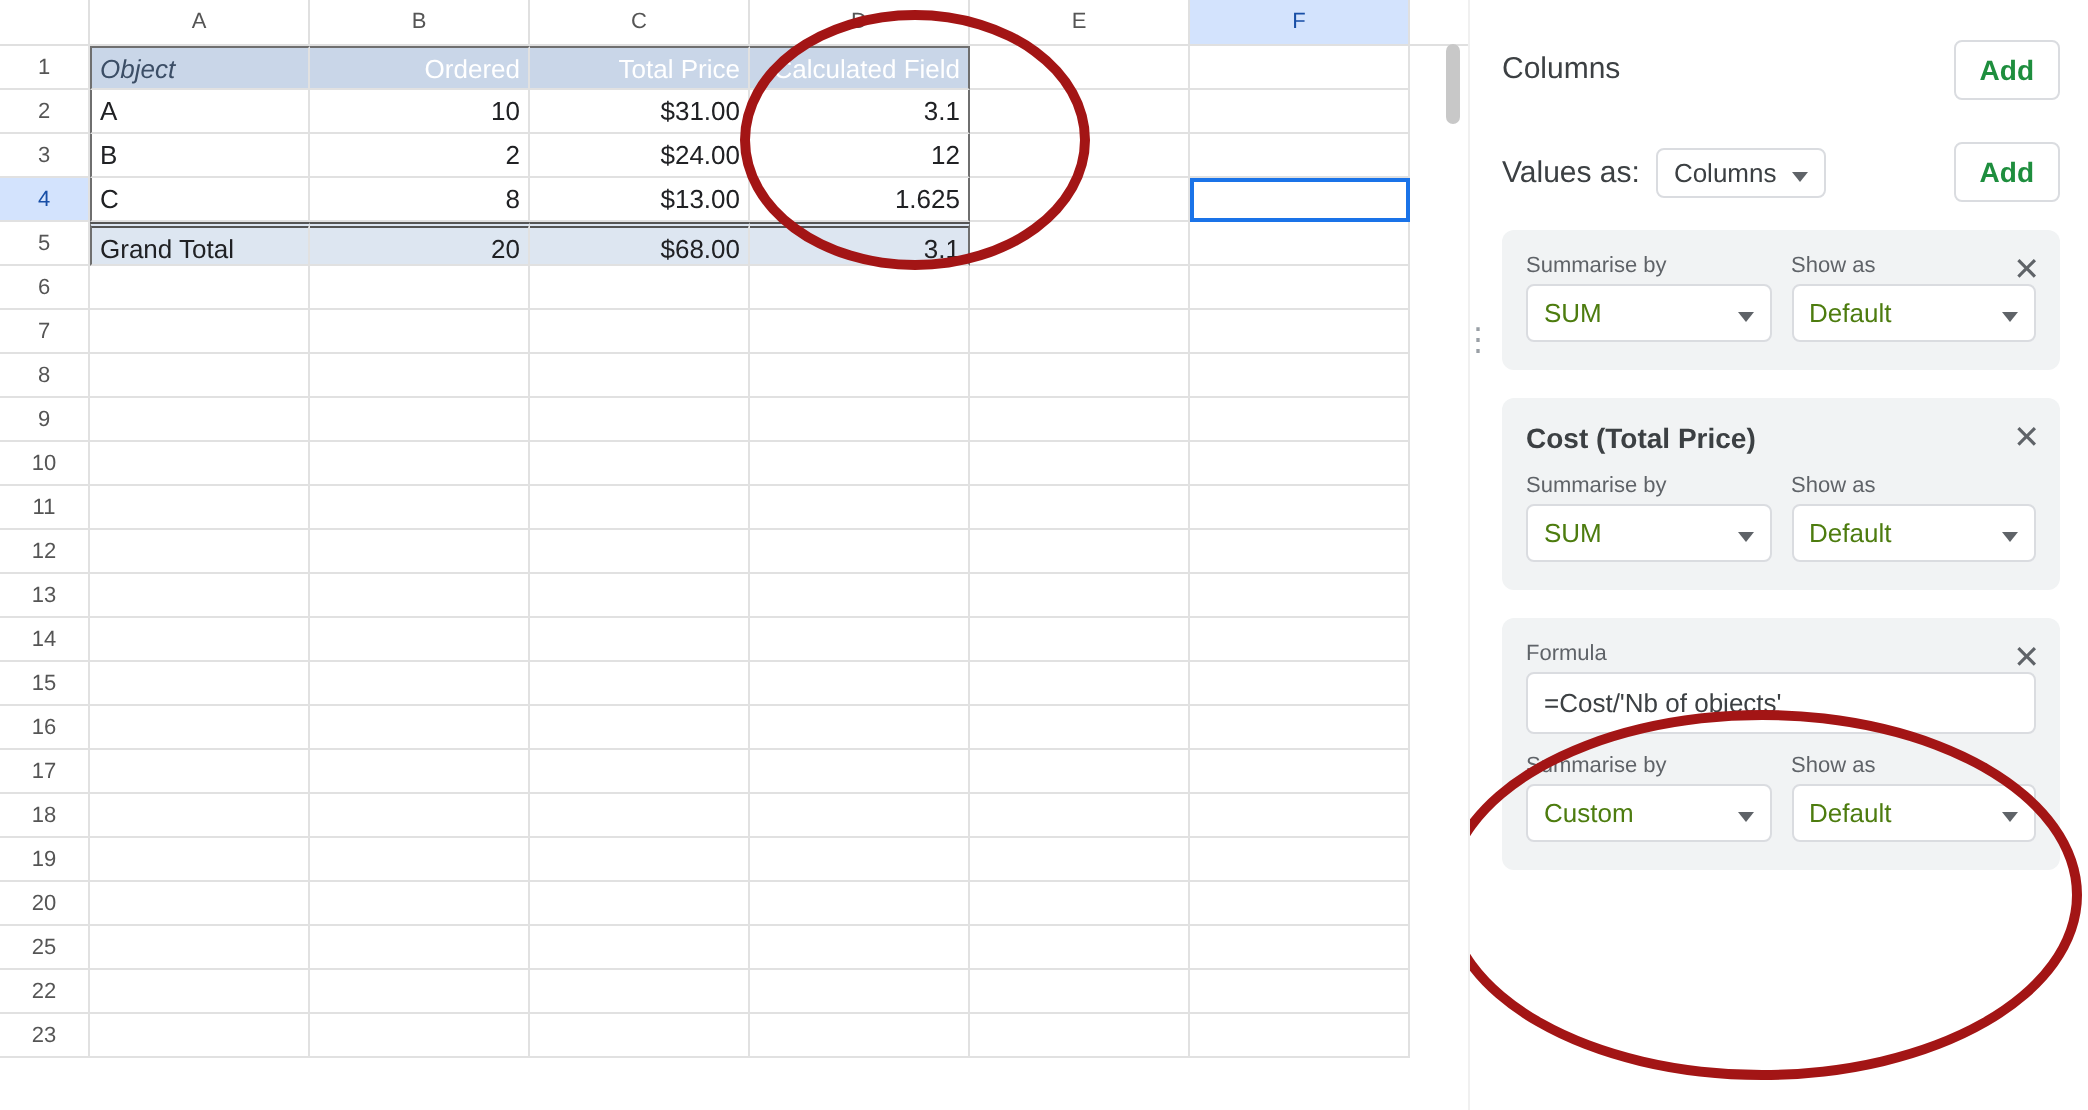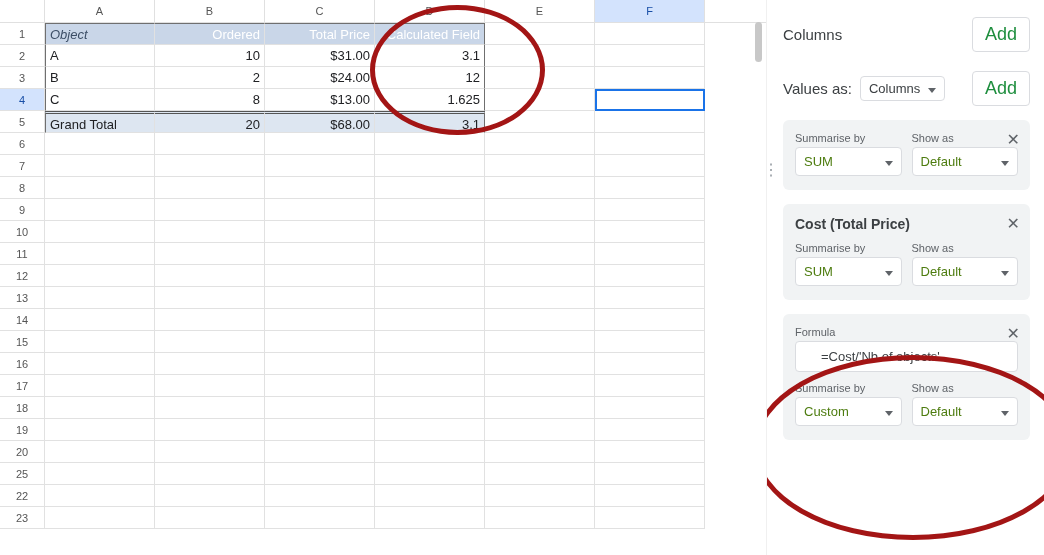--- a/index.html
+++ b/index.html
@@ -98,21 +98,21 @@
     top: 22px;
     right: 4px;
     width: 7px;
     height: 40px;
     background: #c8c8c8;
     border-radius: 4px;
   }
 
   
   .panel {
-    width: 278px;
+    width: 310px;
     background: #fff;
     border-left: 1px solid #f0f0f0;
     padding: 12px 14px 0 16px;
     overflow-y: auto;
     position: relative;
   }
   .panel h3 {
     font-size: 15px;
     font-weight: 500;
     color: #3c4043;
@@ -123,22 +123,22 @@
     align-items: center;
     justify-content: space-between;
     margin-bottom: 14px;
   }
   .btn-add {
     color: #1e8e3e;
     border: 1px solid #dadce0;
     background: #fff;
     border-radius: 4px;
     padding: 6px 12px;
-    font-size: 18px;
-    font-weight: 400;
+    font-size: 14px;
+    font-weight: 700;
     cursor: pointer;
   }
   .select-inline {
     display: inline-flex;
     align-items: center;
     border: 1px solid #dadce0;
     border-radius: 4px;
     padding: 4px 8px;
     font-size: 13px;
     color: #3c4043;
@@ -190,21 +190,21 @@
     display: flex;
     align-items: center;
     justify-content: space-between;
     cursor: pointer;
   }
   .input-box {
     width: 100%;
     background: #fff;
     border: 1px solid #dadce0;
     border-radius: 4px;
-    padding: 7px 25px;
+    padding: 7px 8px;
     font-size: 13px;
     color: #3c4043;
     font-family: inherit;
   }
   .drag-handle {
     position: absolute;
     left: -18px;
     top: 160px;
     color: #9aa0a6;
     font-size: 16px;

